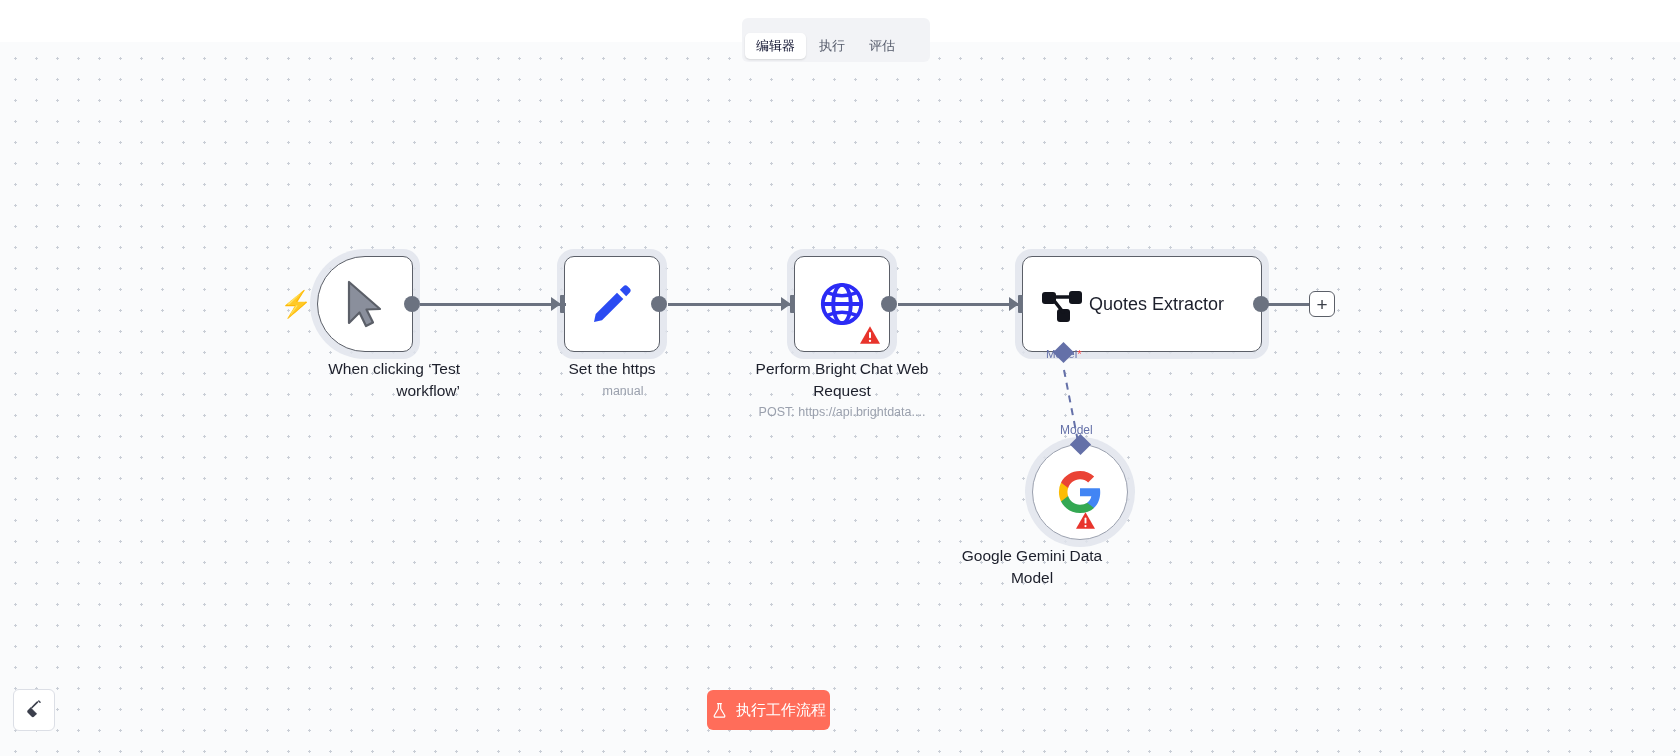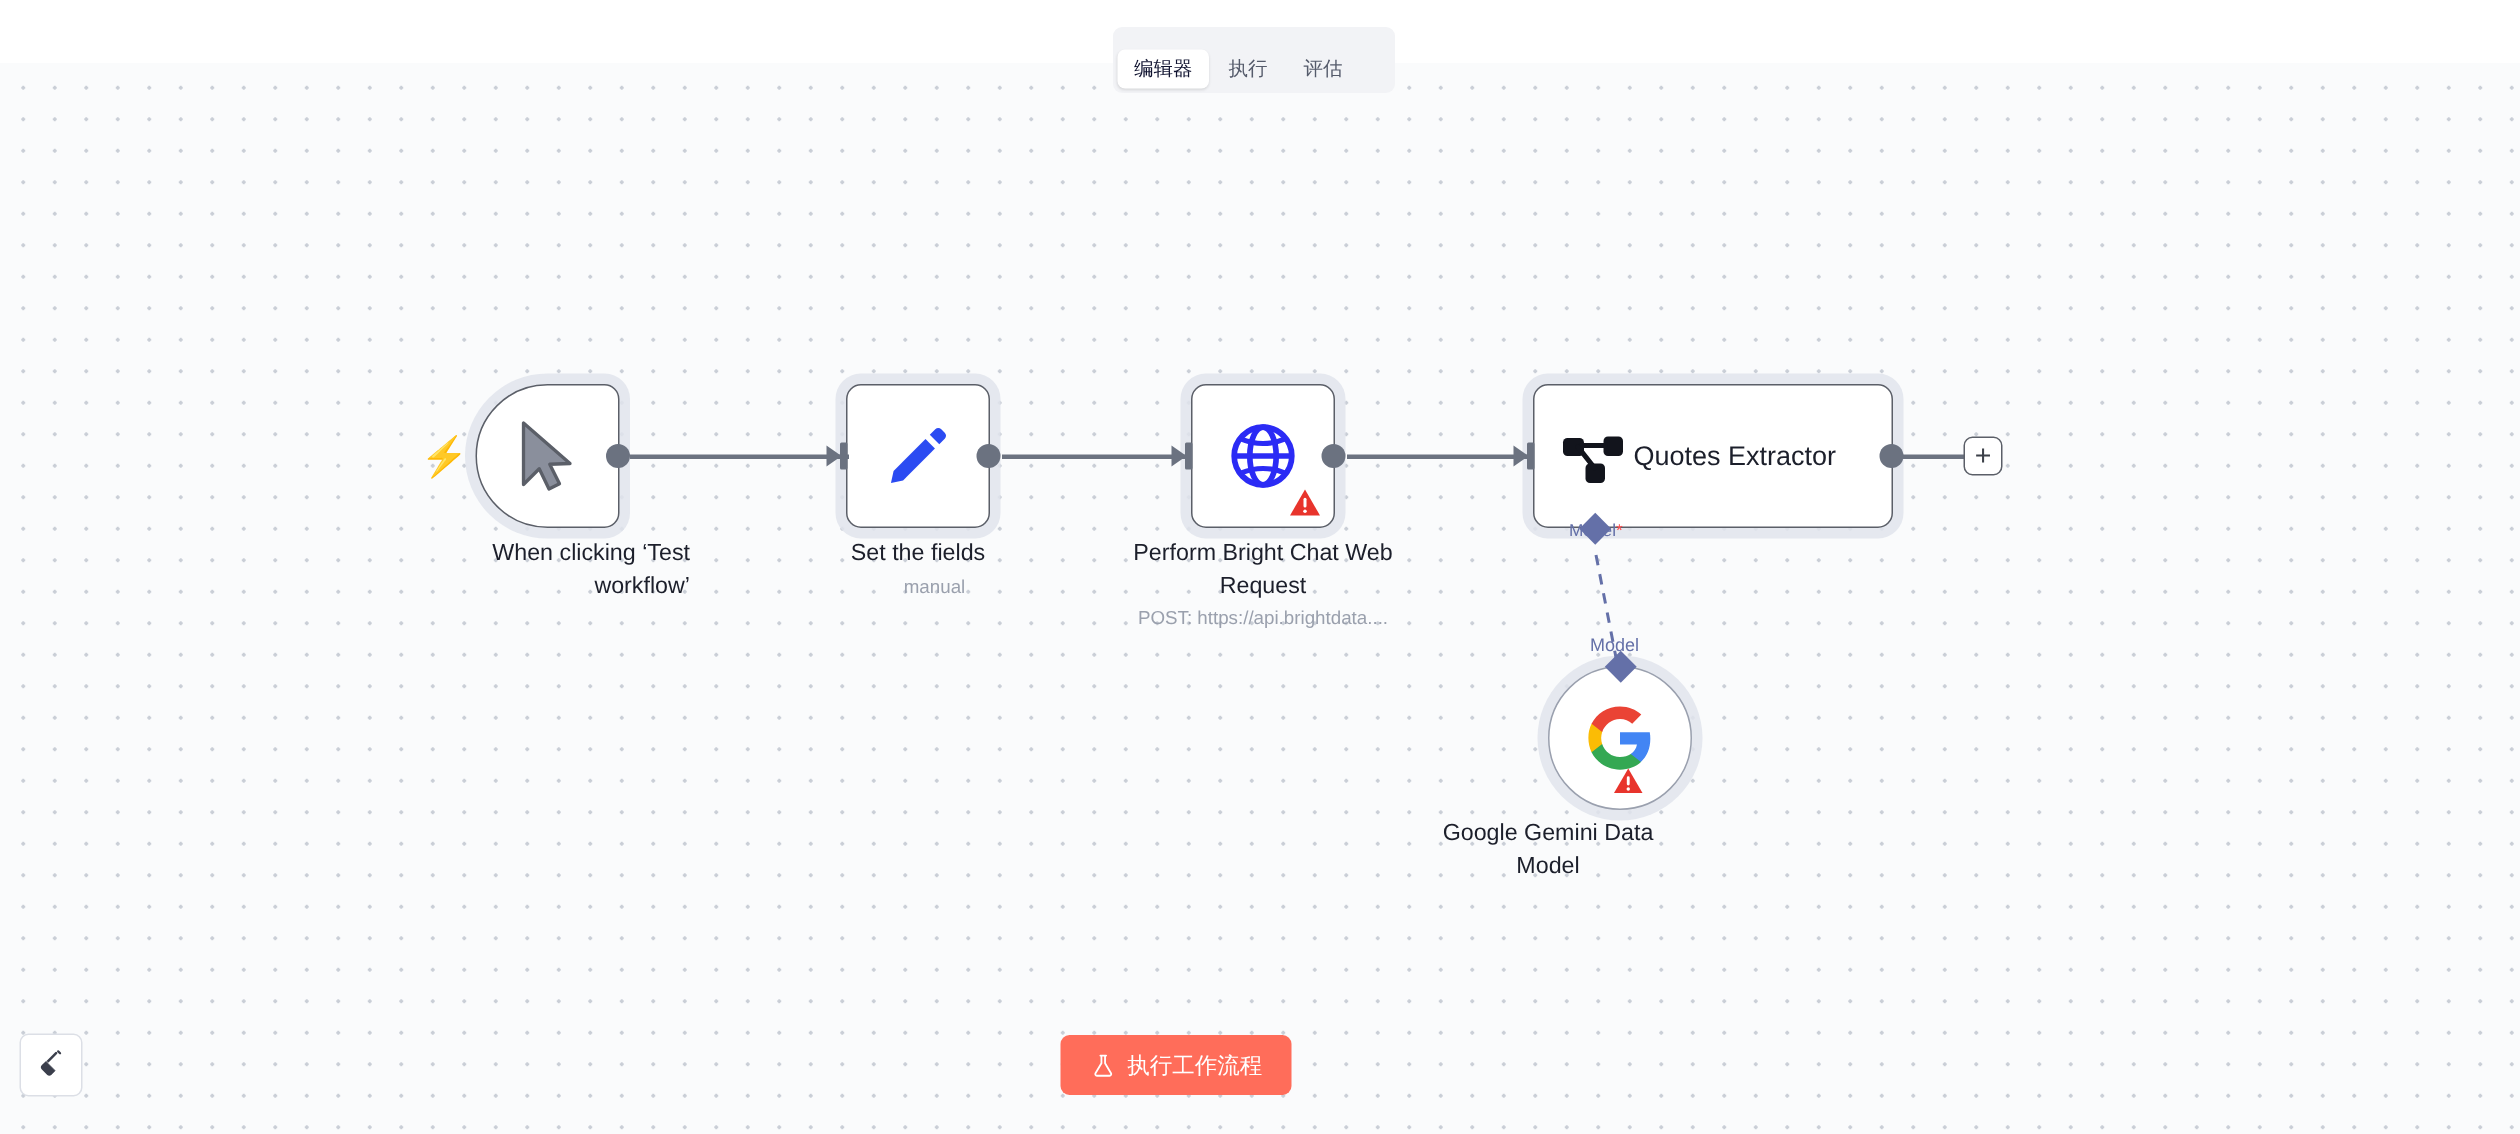--- a/index.html
+++ b/index.html
@@ -217,21 +217,21 @@
   #ai-link {
     position: absolute;
     z-index: 1;
   }
 
   
   #run-btn {
     position: absolute;
     left: 707px;
     top: 648px;
-    width: 154px;
+    width: 123px;
     height: 40px;
     background: #ff6d5a;
     border-radius: 6px;
     display: flex;
     align-items: center;
     justify-content: center;
     gap: 8px;
     color: #ffffff;
     font-size: 15px;
     border: none;
@@ -287,21 +287,21 @@
       <div class="in-arrow">
         <span class="tri"></span>
           <span class="bar"></span>
       </div>
       <svg width="46" height="46" viewBox="0 0 24 24">
         <path d="M3.5 17.2 L14.6 6.1 L17.9 9.4 L6.8 20.5 L2.6 21.4 Z" fill="#2b4bf2"></path>
         <path d="M16.1 4.6 L18.0 2.7 C18.6 2.1 19.5 2.1 20.1 2.7 L21.3 3.9 C21.9 4.5 21.9 5.4 21.3 6.0 L19.4 7.9 Z" fill="#2b4bf2"></path>
       </svg>
       <div class="out-dot"></div>
     </div>
-    <div class="node-caption" style="top:102px;">Set the fields</div>
+    <div class="node-caption" style="top:102px;">Set the https</div>
     <div class="node-subtitle" style="top:128px;padding-left:22px;">manual</div>
   </div>
 
   <div class="node" style="left:794px; top:214px;">
     <div class="node-box square">
       <div class="in-arrow">
         <span class="tri"></span>
           <span class="bar"></span>
       </div>
       <svg width="48" height="48" viewBox="0 0 24 24">

